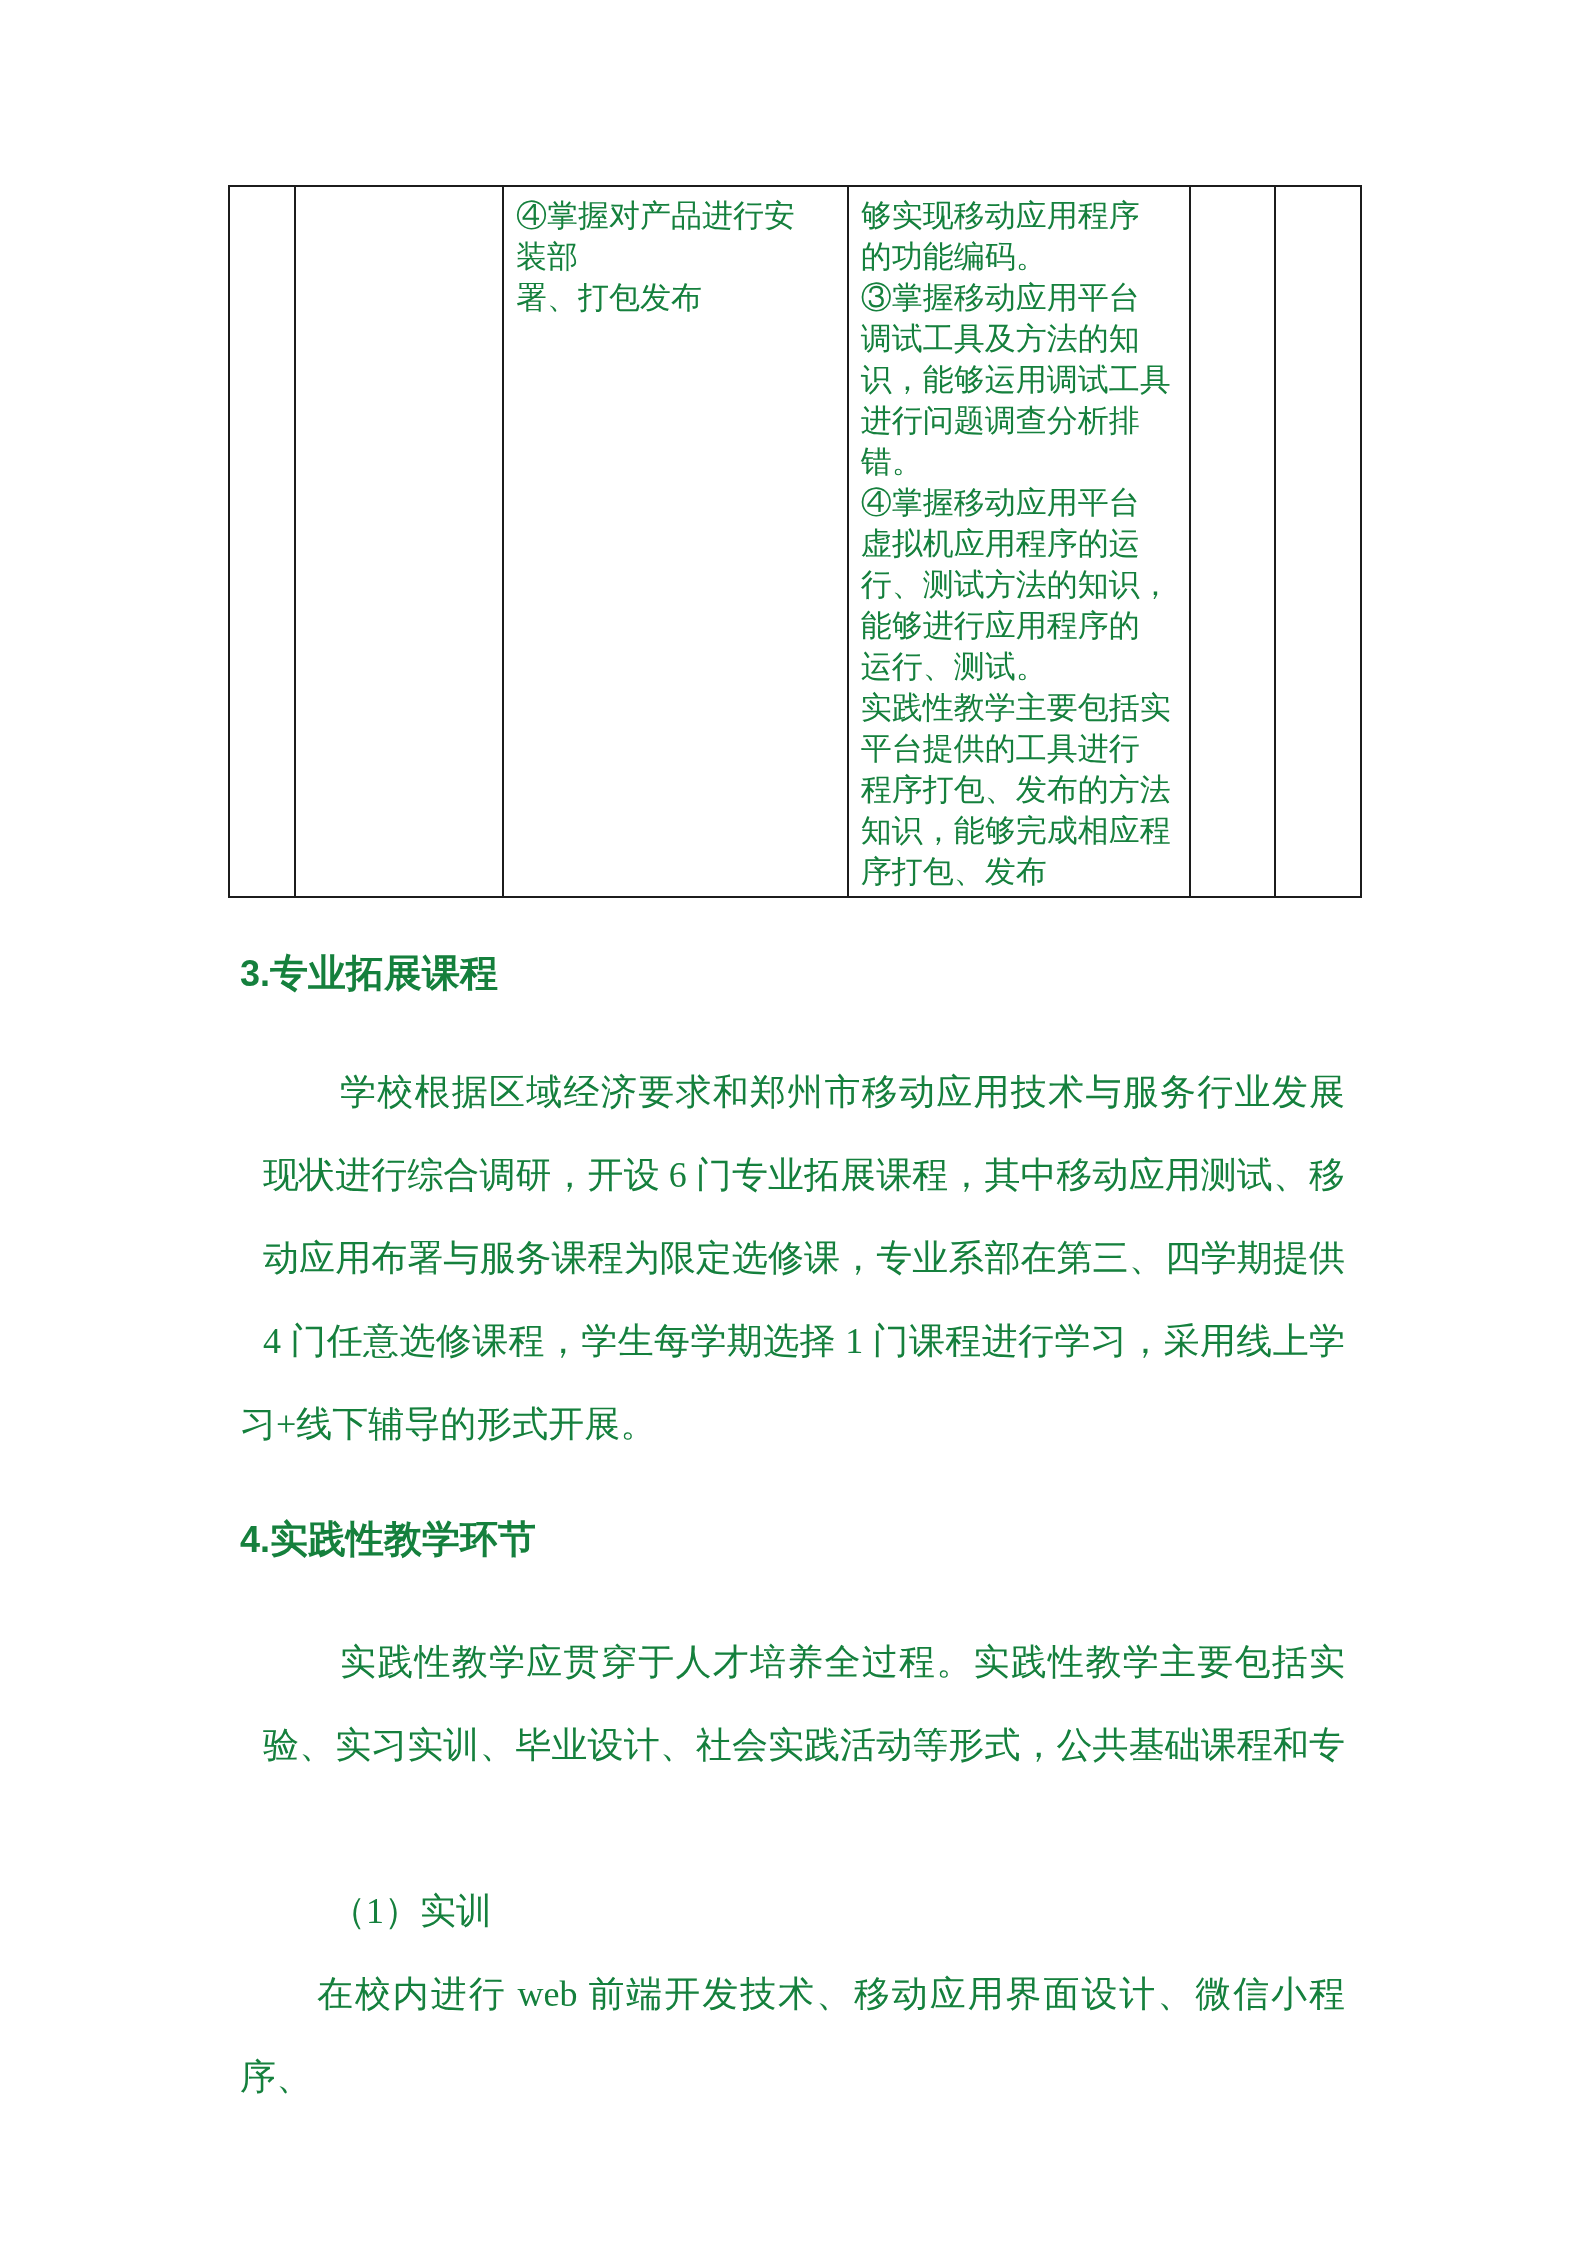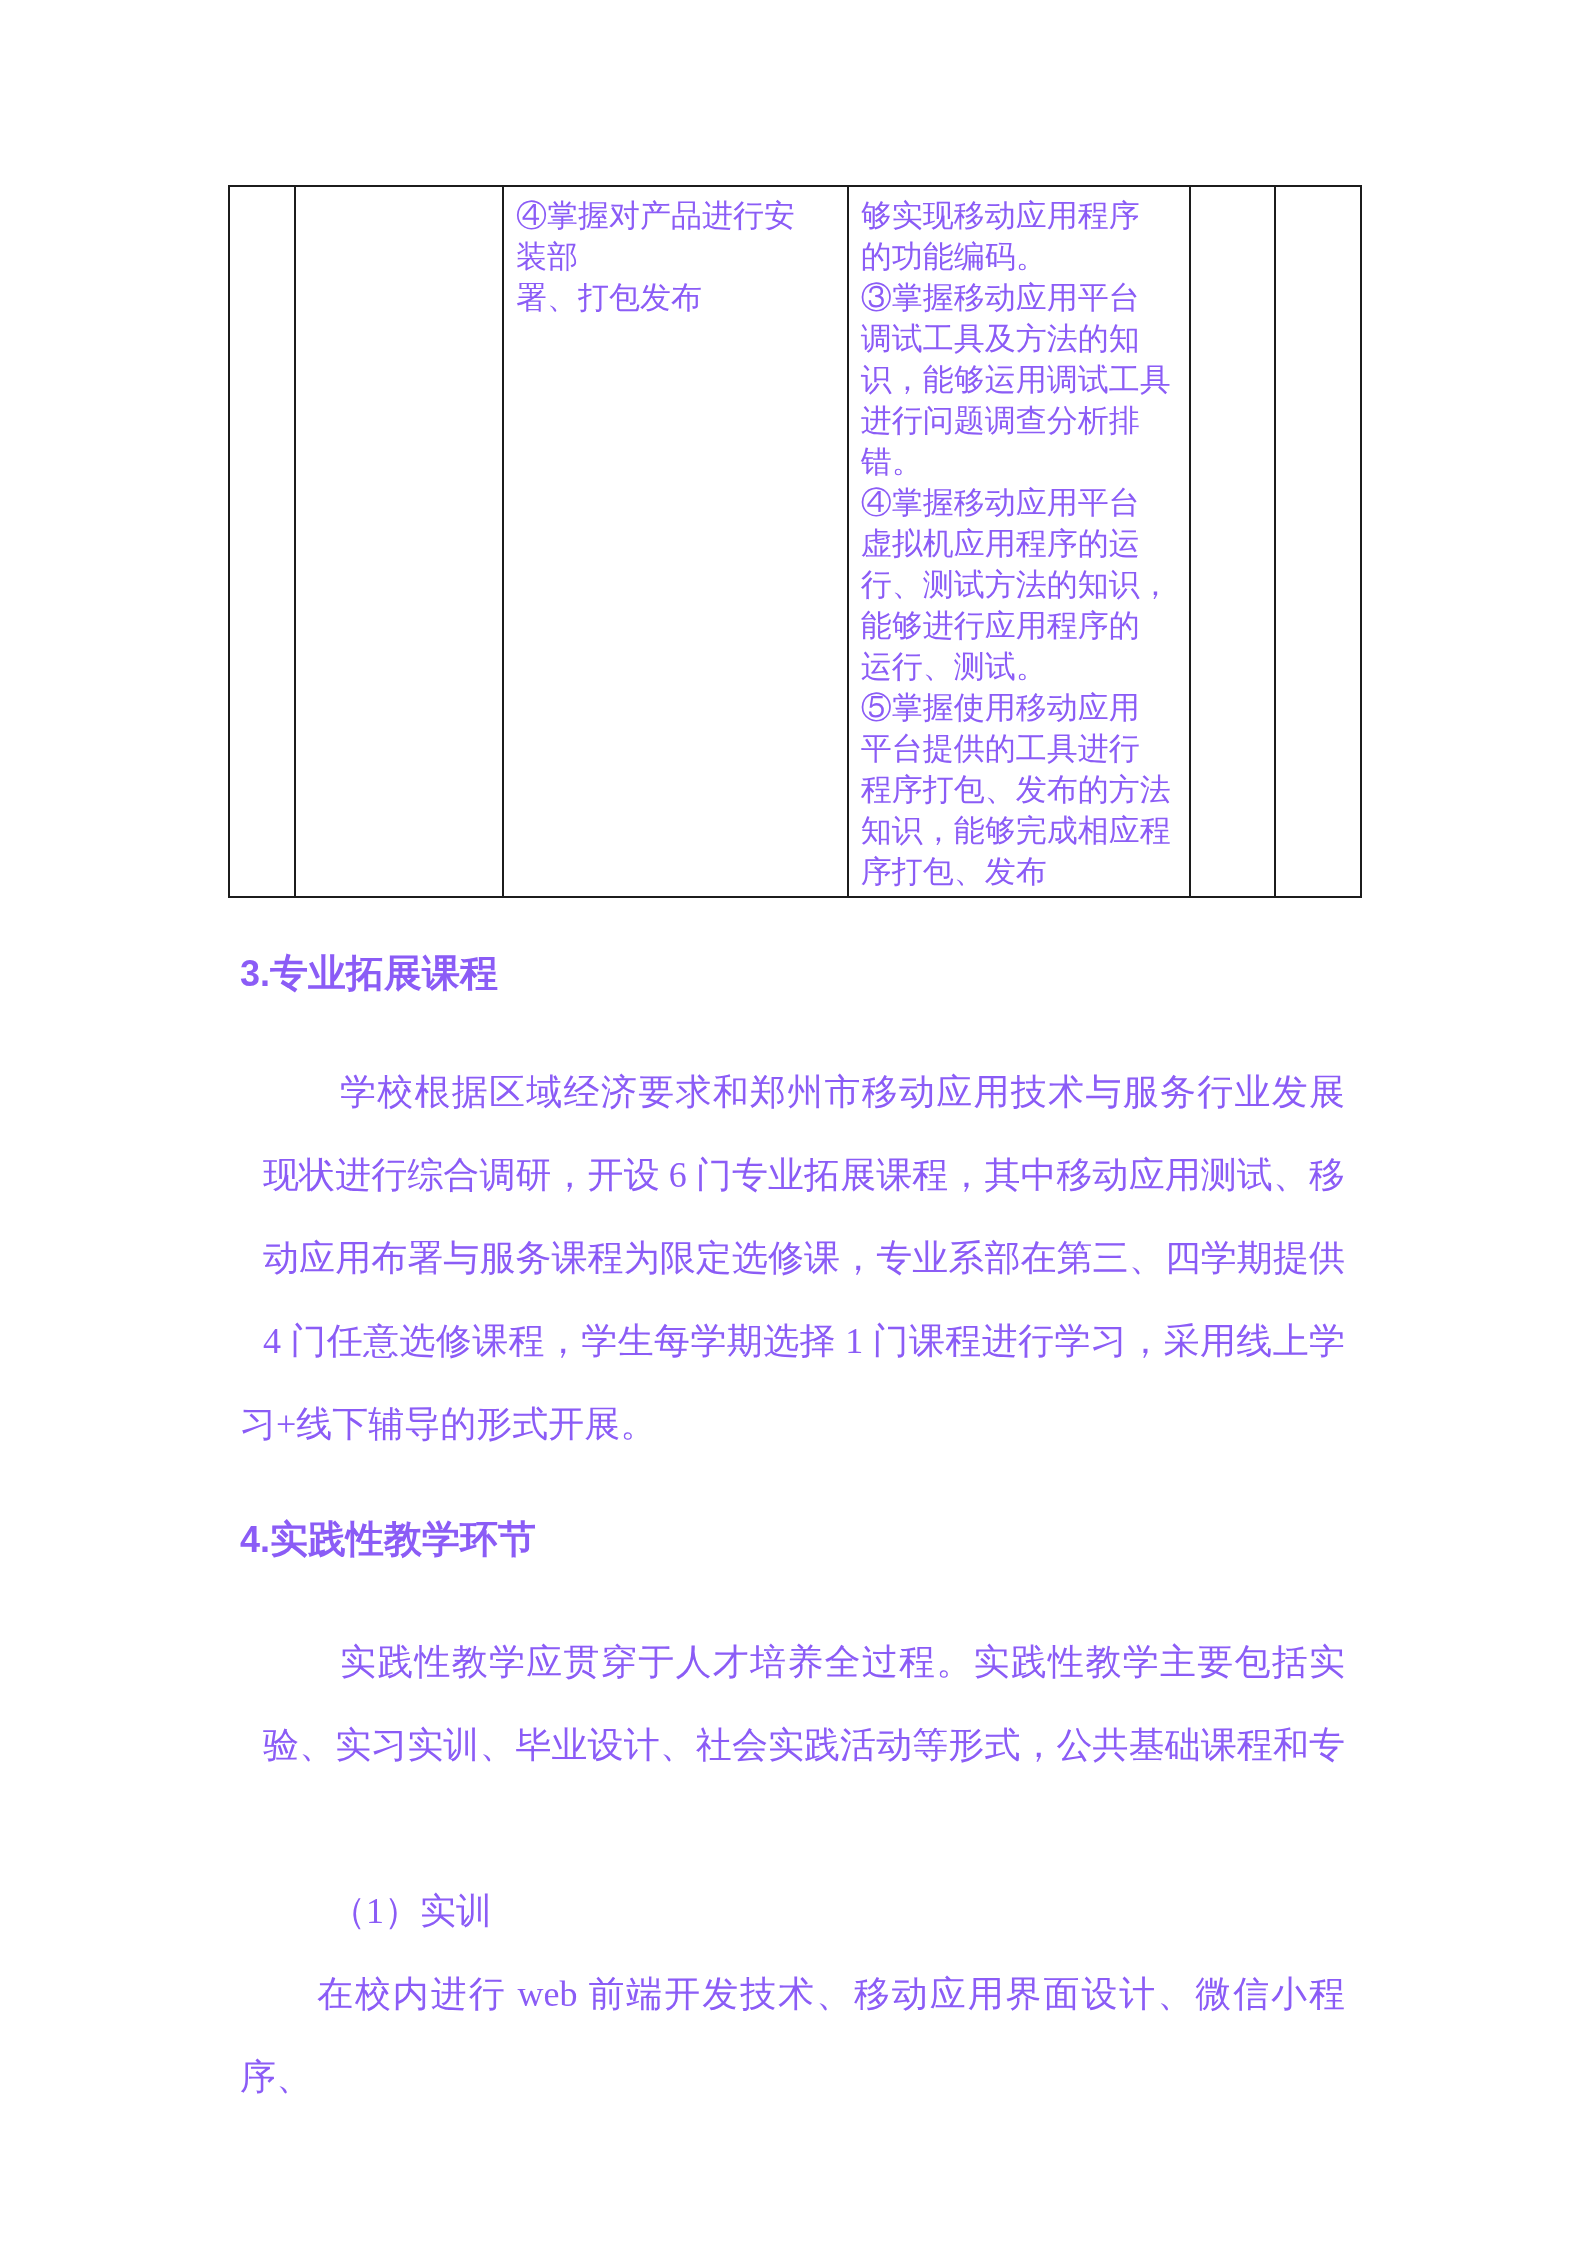--- a/index.html
+++ b/index.html
@@ -1,20 +1,20 @@
 <!DOCTYPE html>
 <html><head>
 <meta charset="utf-8">
 <style>
   html,body{margin:0;padding:0;background:#e8e8e8;}
   .page{
     position:relative;
     width:1587px;height:2245px;
     background:#ffffff;
-    color:#8b5cf6;
+    color:#15803d;
     font-family:"Liberation Serif","DejaVu Serif",serif;
     overflow:hidden;
   }
   
   .doc-table{
     position:absolute;
     left:228px;top:185px;
     width:1134px;height:713px;
     box-sizing:border-box;
     border:2px solid #1c1c1c;
@@ -75,21 +75,21 @@
 ③掌握移动应用平台
 调试工具及方法的知
 识，能够运用调试工具
 进行问题调查分析排
 错。
 ④掌握移动应用平台
 虚拟机应用程序的运
 行、测试方法的知识，
 能够进行应用程序的
 运行、测试。
-⑤掌握使用移动应用
+实践性教学主要包括实
 平台提供的工具进行
 程序打包、发布的方法
 知识，能够完成相应程
 序打包、发布</div>
     <div class="doc-cell c5"></div>
     <div class="doc-cell c6"></div>
   </div>
 
   <div class="h-block" style="top:950px;">
     <span class="h-num">3.</span><span>专业拓展课程</span>

